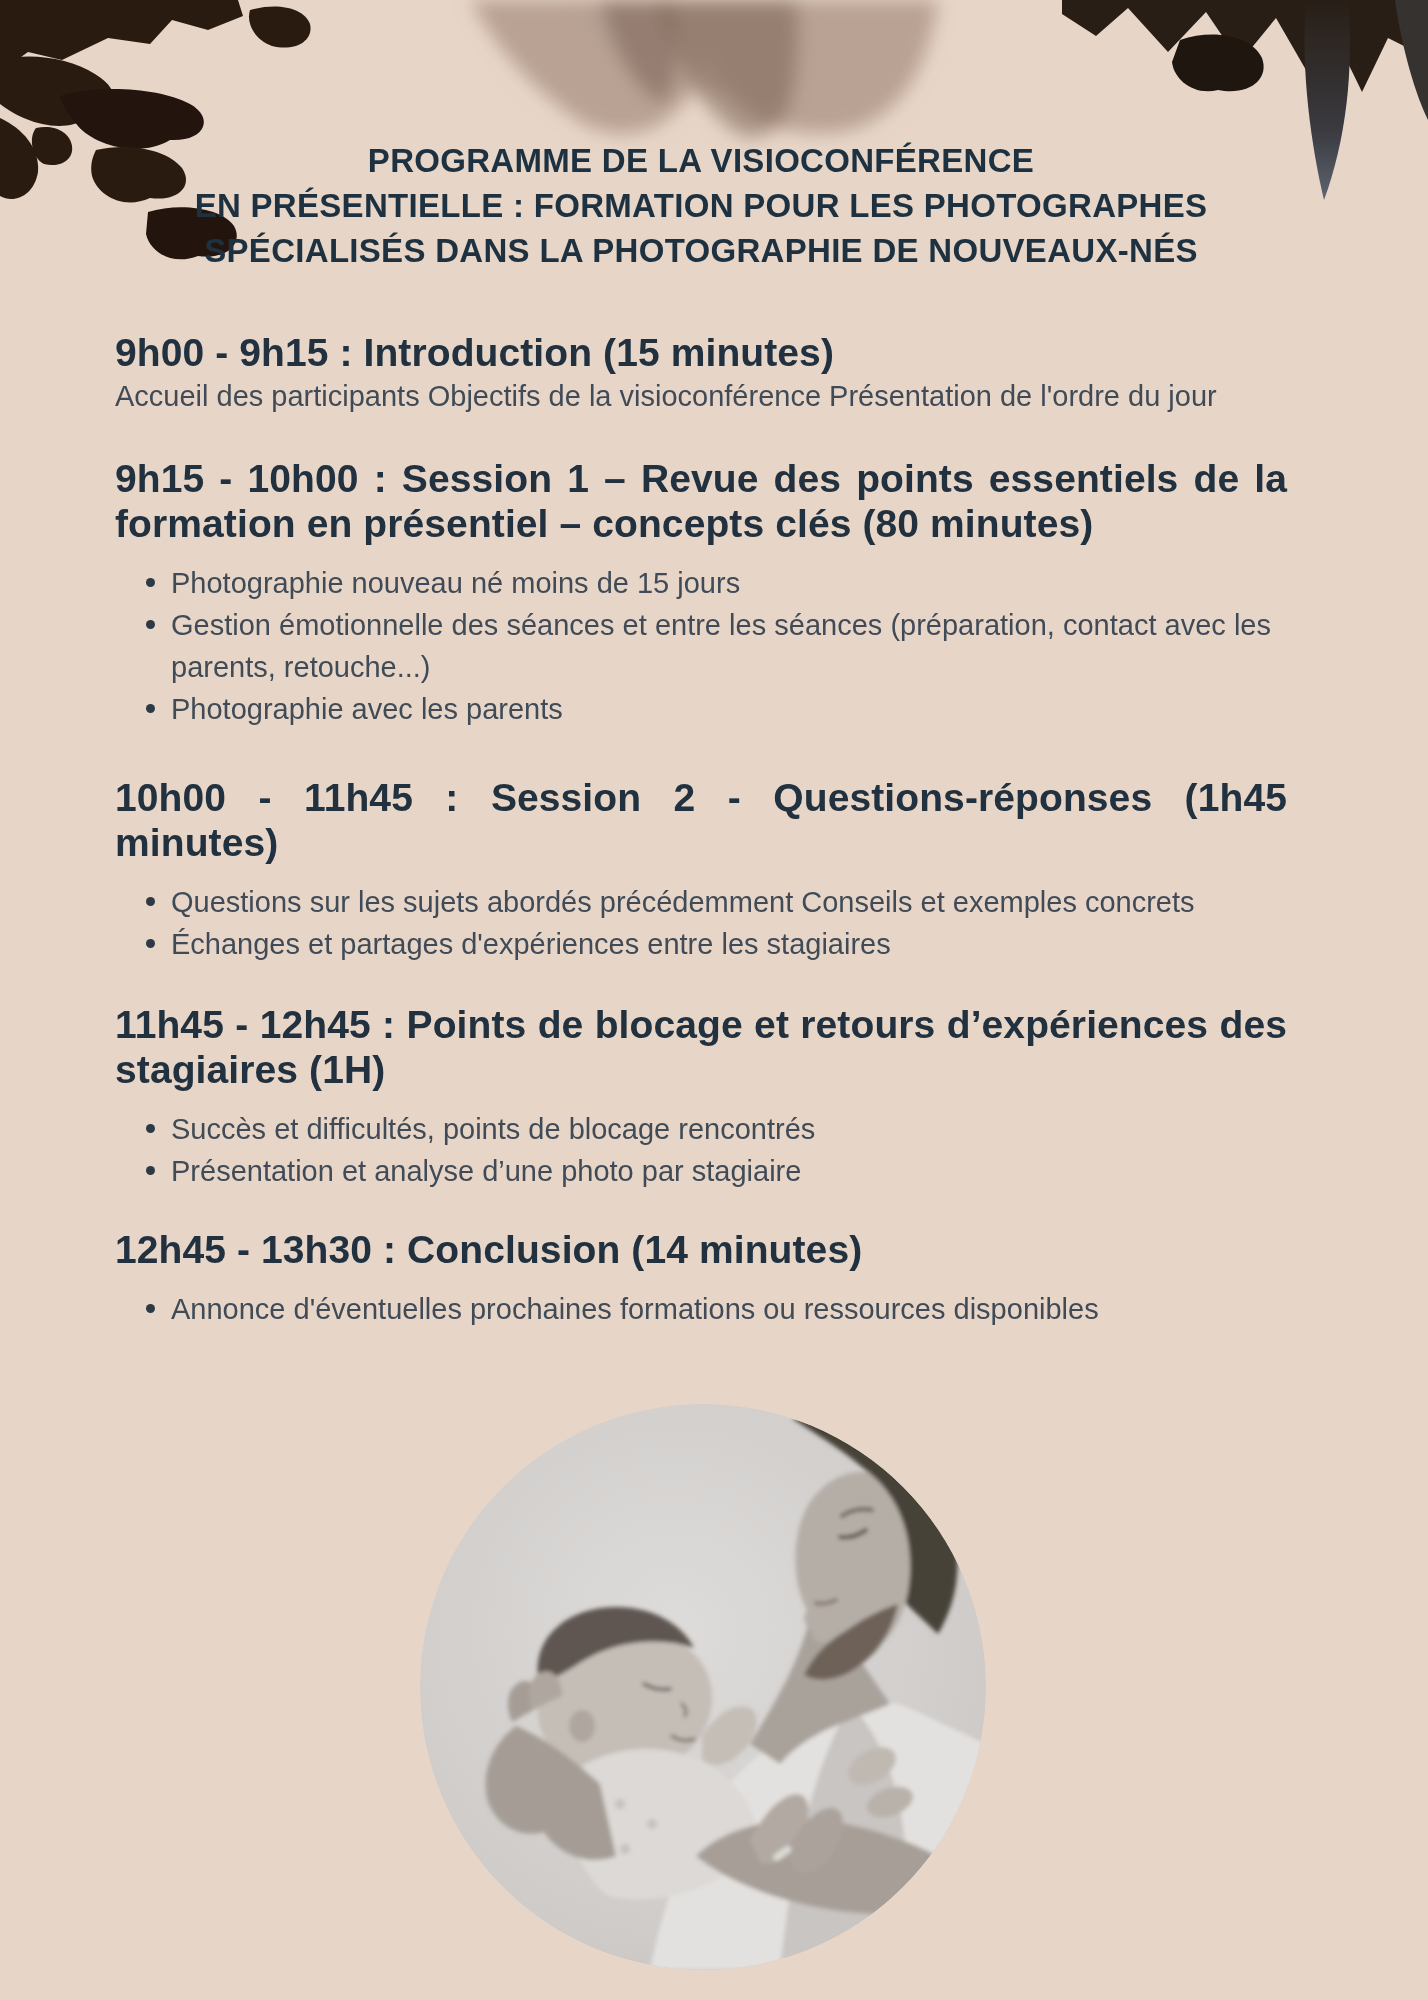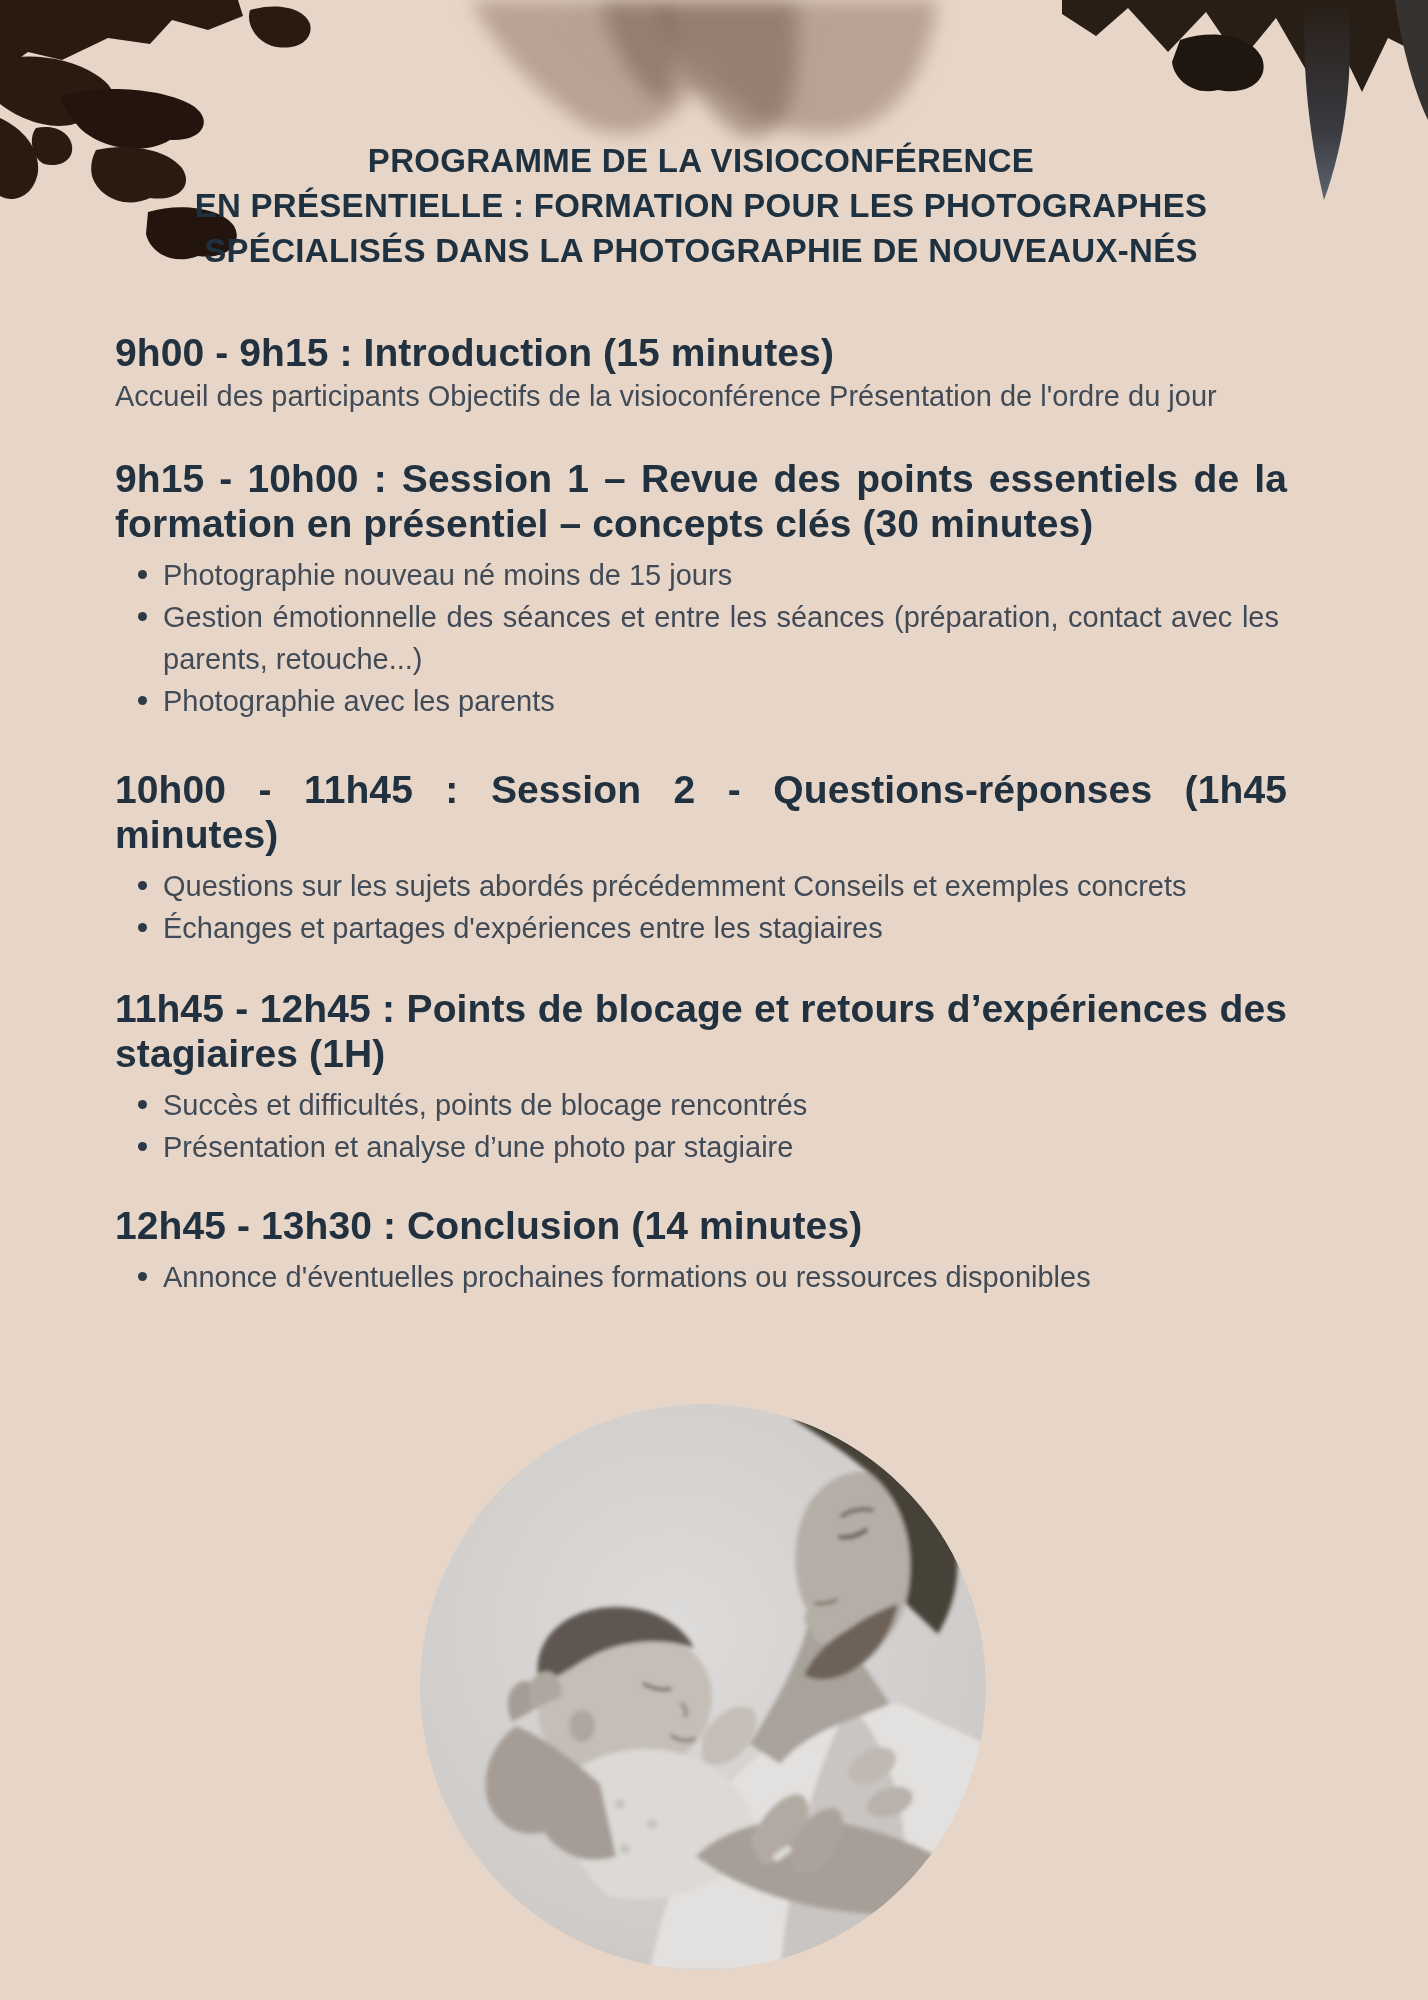--- a/index.html
+++ b/index.html
@@ -21,21 +21,21 @@
   }
   .doc-title .tline{display:block;}
   .section h2{
     margin:0;font-size:39px;line-height:45px;font-weight:bold;
     color:#21313f;text-align:justify;letter-spacing:.1px;
   }
   .section p{
     margin:0;font-size:29px;line-height:42px;font-weight:normal;
     color:#414b57;text-align:justify;
   }
-  .section ul{margin:8px;padding:0;list-style:none;}
+  .section ul{margin:16px;padding:0;list-style:none;}
   .section li{
     position:relative;padding-left:40px;
     font-size:29px;line-height:42px;color:#414b57;text-align:justify;
   }
   .section li::before{
     content:"";position:absolute;left:15px;top:16px;
     width:9px;height:9px;border-radius:50%;background:#2d3945;
   }
   .s1{margin-top:57px;}
   .s2{margin-top:39px;}
@@ -95,21 +95,21 @@
     <span class="tline">EN PRÉSENTIELLE : FORMATION POUR LES PHOTOGRAPHES</span>
     <span class="tline">SPÉCIALISÉS DANS LA PHOTOGRAPHIE DE NOUVEAUX-NÉS</span>
   </h1>
 
   <div class="section s1">
     <h2>9h00 - 9h15 : Introduction (15 minutes)</h2>
     <p>Accueil des participants Objectifs de la visioconférence Présentation de l'ordre du jour</p>
   </div>
 
   <div class="section s2">
-    <h2>9h15 - 10h00 : Session 1 – Revue des points essentiels de la formation en présentiel – concepts clés (30 minutes)</h2>
+    <h2>9h15 - 10h00 : Session 1 – Revue des points essentiels de la formation en présentiel – concepts clés (80 minutes)</h2>
     <ul>
       <li>Photographie nouveau né moins de 15 jours</li>
       <li>Gestion émotionnelle des séances et entre les séances (préparation, contact avec les parents, retouche...)</li>
       <li>Photographie avec les parents</li>
     </ul>
   </div>
 
   <div class="section s3">
     <h2>10h00 - 11h45 : Session 2 - Questions-réponses (1h45 minutes)</h2>
     <ul>

